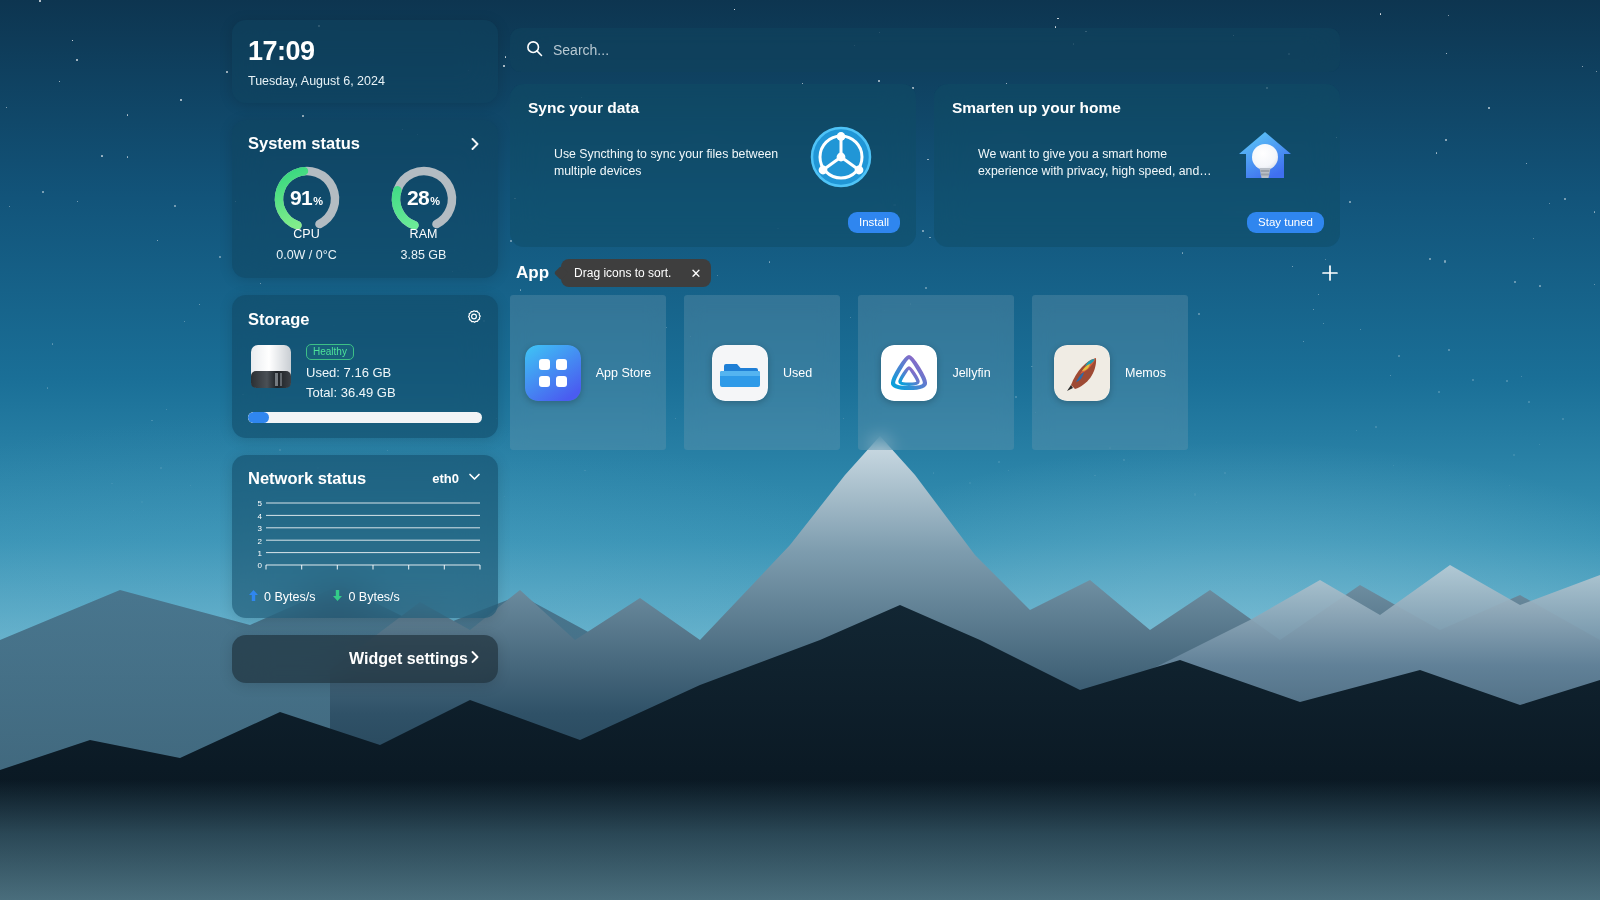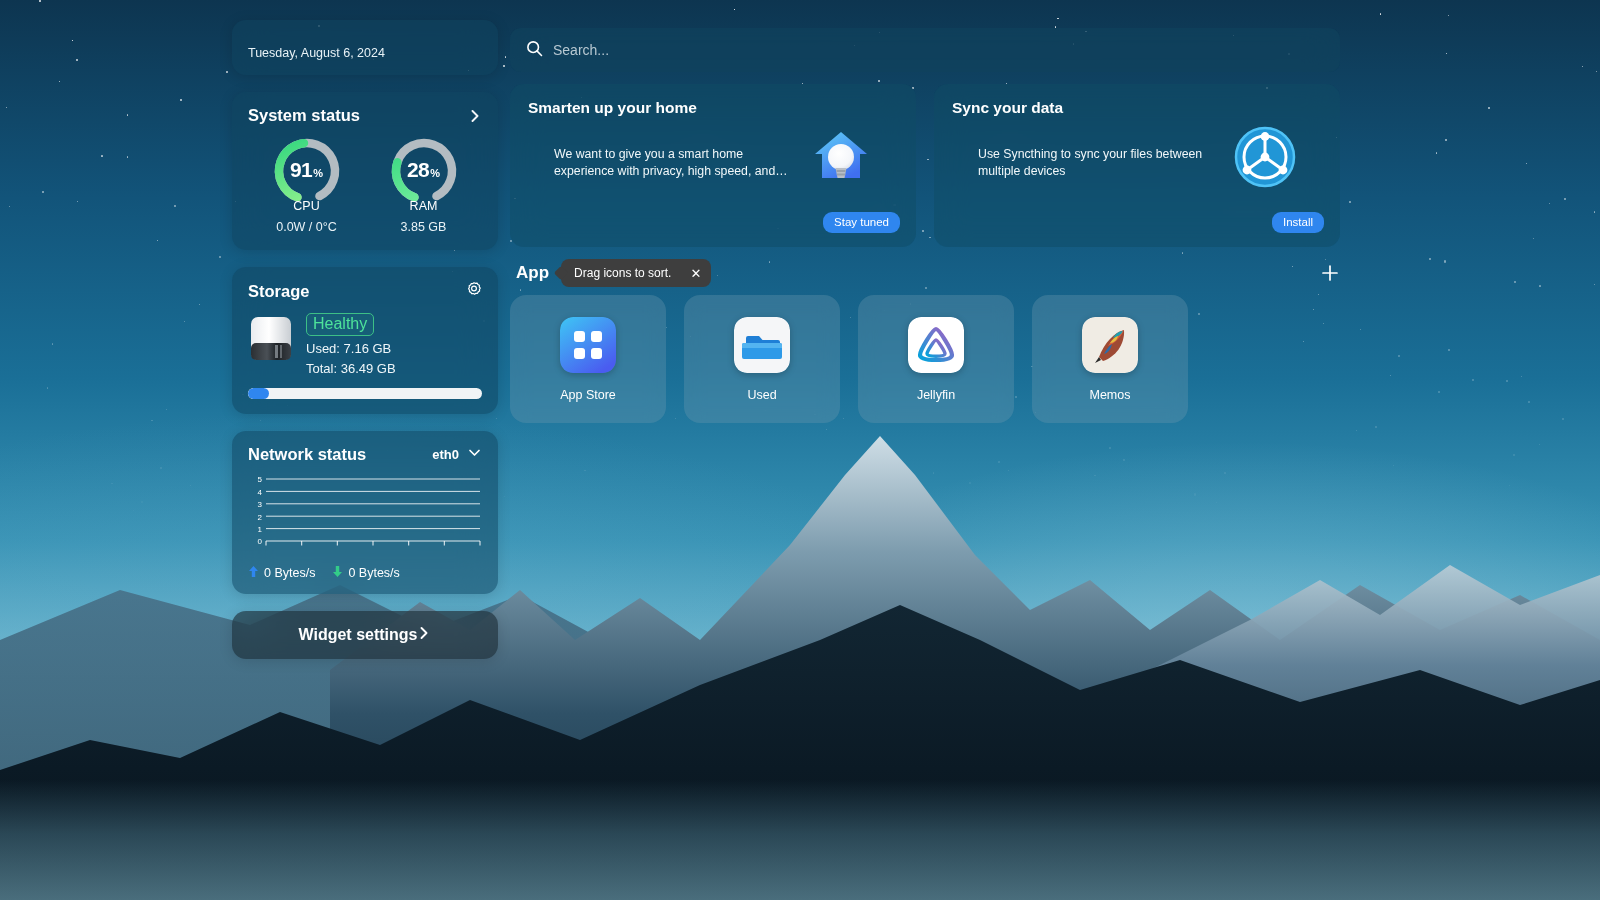--- a/index.html
+++ b/index.html
@@ -77,42 +77,42 @@
   .gauge-pct { font-size:11px; font-weight:bold; margin-left:1px; margin-top:5px; }
   .gauge-label { font-size:12.5px; margin-top:-10px; position:relative; z-index:2; }
   .gauge-sub { font-size:12.5px; margin-top:7px; color:#eaf3f7; }
 
   
   .storage { padding:14px 16px 15px 16px; }
   .storage-body { display:flex; gap:12px; margin-top:11px; align-items:flex-start; }
   .drive { width:46px; flex:0 0 46px; padding-top:2px; }
   .storage-info { padding-top:1px; }
   .badge {
-    display:inline-block; font-size:16px; color:#4ee39a;
+    display:inline-block; font-size:10px; color:#4ee39a;
     border:1px solid #3dbf86; border-radius:5px; padding:1px 6px 2px 6px;
     background:rgba(60,200,140,0.08);
   }
   .storage-line { font-size:13px; margin-top:5px; color:#f0f7fa; }
   .bar { height:11px; border-radius:6px; background:#f1f4f6; margin-top:12px; overflow:hidden; }
   .bar-fill { height:100%; border-radius:6px; background:#2f86ef; }
 
   
   .network { padding:14px 16px 13px 16px; }
   .net-right { display:flex; align-items:center; gap:8px; }
   .net-iface { font-size:13px; font-weight:bold; }
   .chart { margin-top:11px; position:relative; height:80px; }
   .chart svg { display:block; }
   .net-legend { display:flex; gap:17px; margin-top:10px; font-size:12.5px; align-items:center; }
   .net-stat { display:flex; align-items:center; gap:5px; }
 
   
   .widget-settings {
     background:rgba(20,32,40,0.55);
     padding:0 16px; height:48px;
-    display:flex; align-items:center; justify-content:center;
+    display:flex; align-items:center; justify-content:flex-end;
   }
   .ws-label { font-size:16px; font-weight:bold; }
 
   
   .search-bar {
     position:absolute; left:510px; top:28px; width:830px; height:44px;
     background:rgba(16,68,94,0.50);
     backdrop-filter:blur(18px); -webkit-backdrop-filter:blur(18px);
     border-radius:11px;
     display:flex; align-items:center; gap:10px; padding:0 16px;
@@ -154,24 +154,24 @@
   .tip::before {
     content:""; position:absolute; left:-5px; top:50%; transform:translateY(-50%) rotate(45deg);
     width:10px; height:10px; background:#3e3e3e; border-radius:2px;
   }
   .tip-x { font-size:13px; line-height:1; cursor:pointer; }
   .plus-btn { margin-left:auto; width:20px; height:20px; cursor:pointer; }
 
   
   .app-grid { position:absolute; left:510px; top:295px; display:flex; gap:18px; }
   .app-tile {
-    width:156px; height:128px; border-radius:16px;
+    width:156px; height:155px; border-radius:3px;
     background:rgba(120,160,178,0.30);
     backdrop-filter:blur(9px); -webkit-backdrop-filter:blur(9px);
-    display:flex; flex-direction:column; align-items:center;
+    display:flex; flex-direction:row; align-items:center;
     justify-content:center; gap:15px; cursor:pointer;
   }
   .app-icon { width:56px; height:56px; border-radius:13px; overflow:hidden; box-shadow:0 2px 7px rgba(0,0,0,0.22); }
   .app-icon svg { display:block; }
   .app-name { font-size:12.5px; color:#fff; }
 </style>
 </head>
 <body>
 
 <div id="wallpaper">
@@ -404,20 +404,21 @@
     </svg>
   </div>
   <div class="fogline"></div>
 </div>
 
 <div id="app">
 
   <div class="left-col">
 
     <div class="panel clock">
+      <div class="clock-time">17:09</div>
       <div class="clock-date">Tuesday, August 6, 2024</div>
     </div>
 
     <div class="panel sysstat">
       <div class="panel-head">
         <div class="panel-title">System status</div>
         <span class="chev">
           <svg viewBox="0 0 14 14" width="14" height="14">
               <path d="M4.5 2 L9.5 7 L4.5 12" fill="none" stroke="#ffffff" stroke-width="1.9" stroke-linecap="round" stroke-linejoin="round"></path>
             </svg>
@@ -585,20 +586,40 @@
         <circle cx="7.6" cy="7.6" r="5.6" fill="none" stroke="#ffffff" stroke-width="1.7"></circle>
         <path d="M11.8 11.8 L16.4 16.4" stroke="#ffffff" stroke-width="1.7" stroke-linecap="round"></path>
       </svg>
     </span>
     <span class="search-ph">Search...</span>
   </div>
 
   <div class="promos">
 
     <div class="promo">
+      <div class="promo-title">Sync your data</div>
+      <div class="promo-desc">Use Syncthing to sync your files between multiple devices</div>
+      <div class="promo-icon">
+        <svg width="62" height="62" viewBox="0 0 62 62">
+          <circle cx="31" cy="31" r="29" fill="#2196d6"></circle>
+          <circle cx="31" cy="31" r="29" fill="none" stroke="#4fc3f7" stroke-width="2.5"></circle>
+          <circle cx="31" cy="31" r="21" fill="none" stroke="#ffffff" stroke-width="3"></circle>
+          <path d="M31 31 L31 10" stroke="#ffffff" stroke-width="3" stroke-linecap="round"></path>
+          <path d="M31 31 L13 44" stroke="#ffffff" stroke-width="3" stroke-linecap="round"></path>
+          <path d="M31 31 L49 44" stroke="#ffffff" stroke-width="3" stroke-linecap="round"></path>
+          <circle cx="31" cy="31" r="4.4" fill="#ffffff"></circle>
+          <circle cx="31" cy="10.5" r="4.4" fill="#ffffff"></circle>
+          <circle cx="13" cy="44" r="4.4" fill="#ffffff"></circle>
+          <circle cx="49" cy="44" r="4.4" fill="#ffffff"></circle>
+        </svg>
+      </div>
+      <button class="promo-btn">Install</button>
+    </div>
+
+    <div class="promo">
       <div class="promo-title">Smarten up your home</div>
       <div class="promo-desc">We want to give you a smart home experience with privacy, high speed, and…</div>
       <div class="promo-icon">
         <svg width="62" height="62" viewBox="0 0 62 62">
           <defs>
             <linearGradient id="hg" x1="0" y1="0" x2="0.6" y2="1">
               <stop offset="0%" stop-color="#5fd0f7"></stop>
                 <stop offset="100%" stop-color="#3f6ff0"></stop>
             </linearGradient>
             <radialGradient id="bg1" cx="0.42" cy="0.36" r="0.72">
@@ -609,40 +630,20 @@
           </defs>
           <path d="M31 6 L57 28 L50 28 L50 52 L12 52 L12 28 L5 28 Z" fill="url(#hg)"></path>
           <circle cx="31" cy="31" r="13" fill="url(#bg1)"></circle>
           <path d="M25.5 42 L36.5 42 L34.5 52 L27.5 52 Z" fill="#b9bfc7"></path>
           <rect x="26.5" y="44" width="9" height="2" fill="#9aa1aa"></rect>
           <rect x="26.8" y="47.5" width="8.4" height="2" fill="#9aa1aa"></rect>
         </svg>
       </div>
       <button class="promo-btn">Stay tuned</button>
     </div>
-
-    <div class="promo">
-      <div class="promo-title">Sync your data</div>
-      <div class="promo-desc">Use Syncthing to sync your files between multiple devices</div>
-      <div class="promo-icon">
-        <svg width="62" height="62" viewBox="0 0 62 62">
-          <circle cx="31" cy="31" r="29" fill="#2196d6"></circle>
-          <circle cx="31" cy="31" r="29" fill="none" stroke="#4fc3f7" stroke-width="2.5"></circle>
-          <circle cx="31" cy="31" r="21" fill="none" stroke="#ffffff" stroke-width="3"></circle>
-          <path d="M31 31 L31 10" stroke="#ffffff" stroke-width="3" stroke-linecap="round"></path>
-          <path d="M31 31 L13 44" stroke="#ffffff" stroke-width="3" stroke-linecap="round"></path>
-          <path d="M31 31 L49 44" stroke="#ffffff" stroke-width="3" stroke-linecap="round"></path>
-          <circle cx="31" cy="31" r="4.4" fill="#ffffff"></circle>
-          <circle cx="31" cy="10.5" r="4.4" fill="#ffffff"></circle>
-          <circle cx="13" cy="44" r="4.4" fill="#ffffff"></circle>
-          <circle cx="49" cy="44" r="4.4" fill="#ffffff"></circle>
-        </svg>
-      </div>
-      <button class="promo-btn">Install</button>
-    </div>
   </div>
 
   <div class="app-head">
     <span class="app-title">App</span>
     <span class="tip">
       <span>Drag icons to sort.</span>
       <span class="tip-x">✕</span>
     </span>
     <span class="plus-btn">
       <svg width="20" height="20" viewBox="0 0 20 20">

